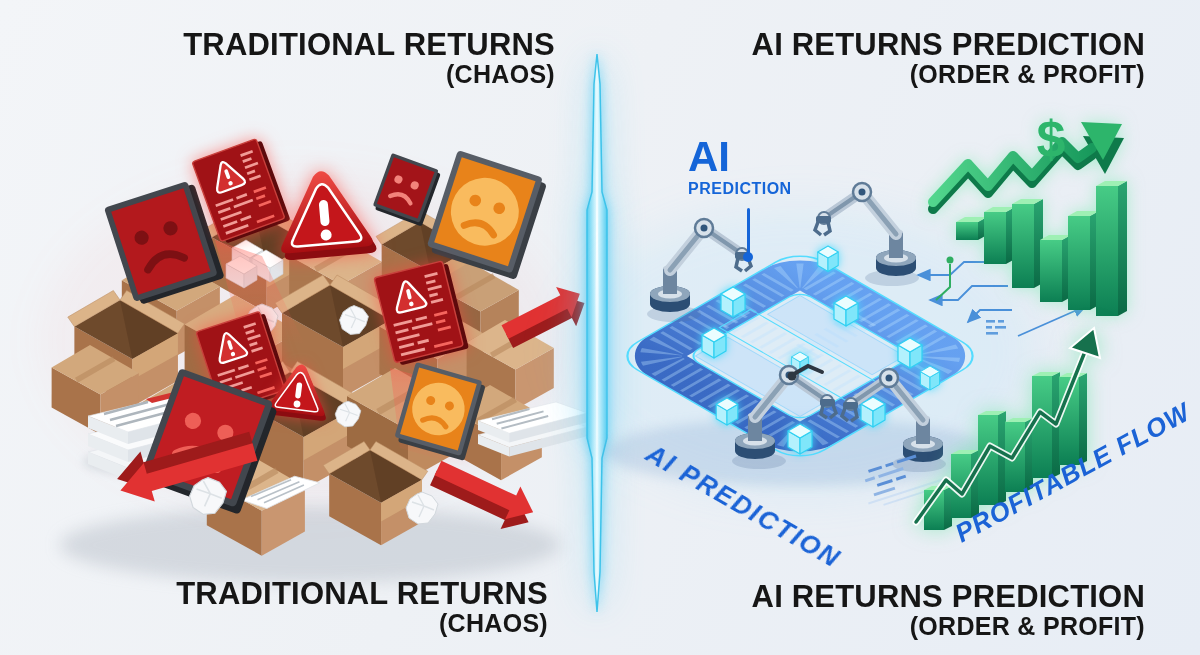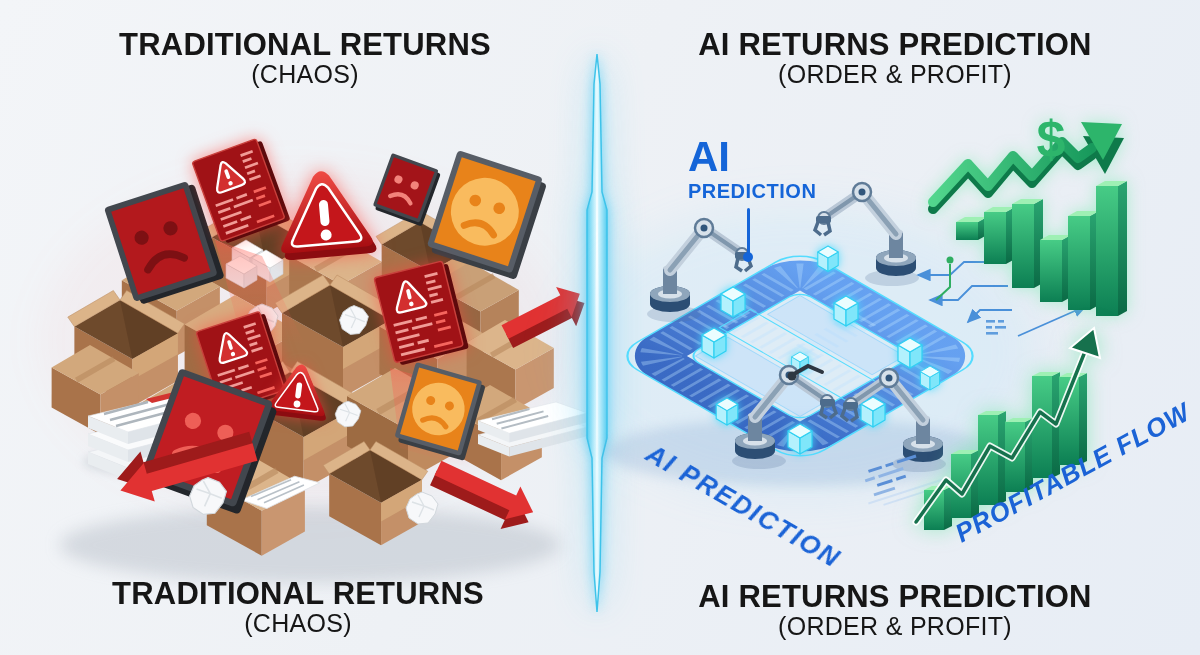--- a/index.html
+++ b/index.html
@@ -1,25 +1,25 @@
 <!DOCTYPE html>
 <html><head>
 <meta charset="utf-8">
 <style>
   html,body{margin:0;padding:0;background:#e9edf3;}
   .stage{position:relative;width:1200px;height:655px;overflow:hidden;
          font-family:"Liberation Sans",sans-serif;
          background:linear-gradient(115deg,#f3f5f8 0%,#eef1f5 45%,#e7edf5 100%);}
   svg{position:absolute;left:0;top:0;}
-  .title{position:absolute;text-align:center;color:#161616;line-height:1.08;}
+  .title{position:absolute;text-align:right;color:#161616;line-height:1.08;}
   .title .l1{font-size:31px;font-weight:bold;letter-spacing:.2px;white-space:nowrap;}
-  .title .l2{font-size:25px;font-weight:normal;letter-spacing:.3px;}
+  .title .l2{font-size:25px;font-weight:bold;letter-spacing:.3px;}
   .callout{position:absolute;left:688px;top:136px;width:124px;color:#1565d8;}
   .callout .ai{font-size:42px;font-weight:bold;line-height:1;}
-  .callout .pred{font-size:20px;font-weight:bold;letter-spacing:.5px;margin-top:2px;}
+  .callout .pred{font-size:16px;font-weight:bold;letter-spacing:.5px;margin-top:2px;}
   .callout-line{position:absolute;left:747px;top:208px;width:3px;height:46px;background:#1565d8;border-radius:2px;}
   .callout-dot{position:absolute;left:743px;top:252px;width:10px;height:10px;border-radius:50%;background:#1565d8;}
   .diag{position:absolute;color:#1b63d6;font-weight:bold;font-style:italic;white-space:nowrap;
         transform-origin:left top;}
   .diag-ai{left:656px;top:438px;font-size:26px;letter-spacing:2px;transform:rotate(30deg);}
   .diag-flow{left:950px;top:522px;font-size:26px;letter-spacing:1px;transform:rotate(-28.5deg);}
 </style>
 </head>
 <body>
 

